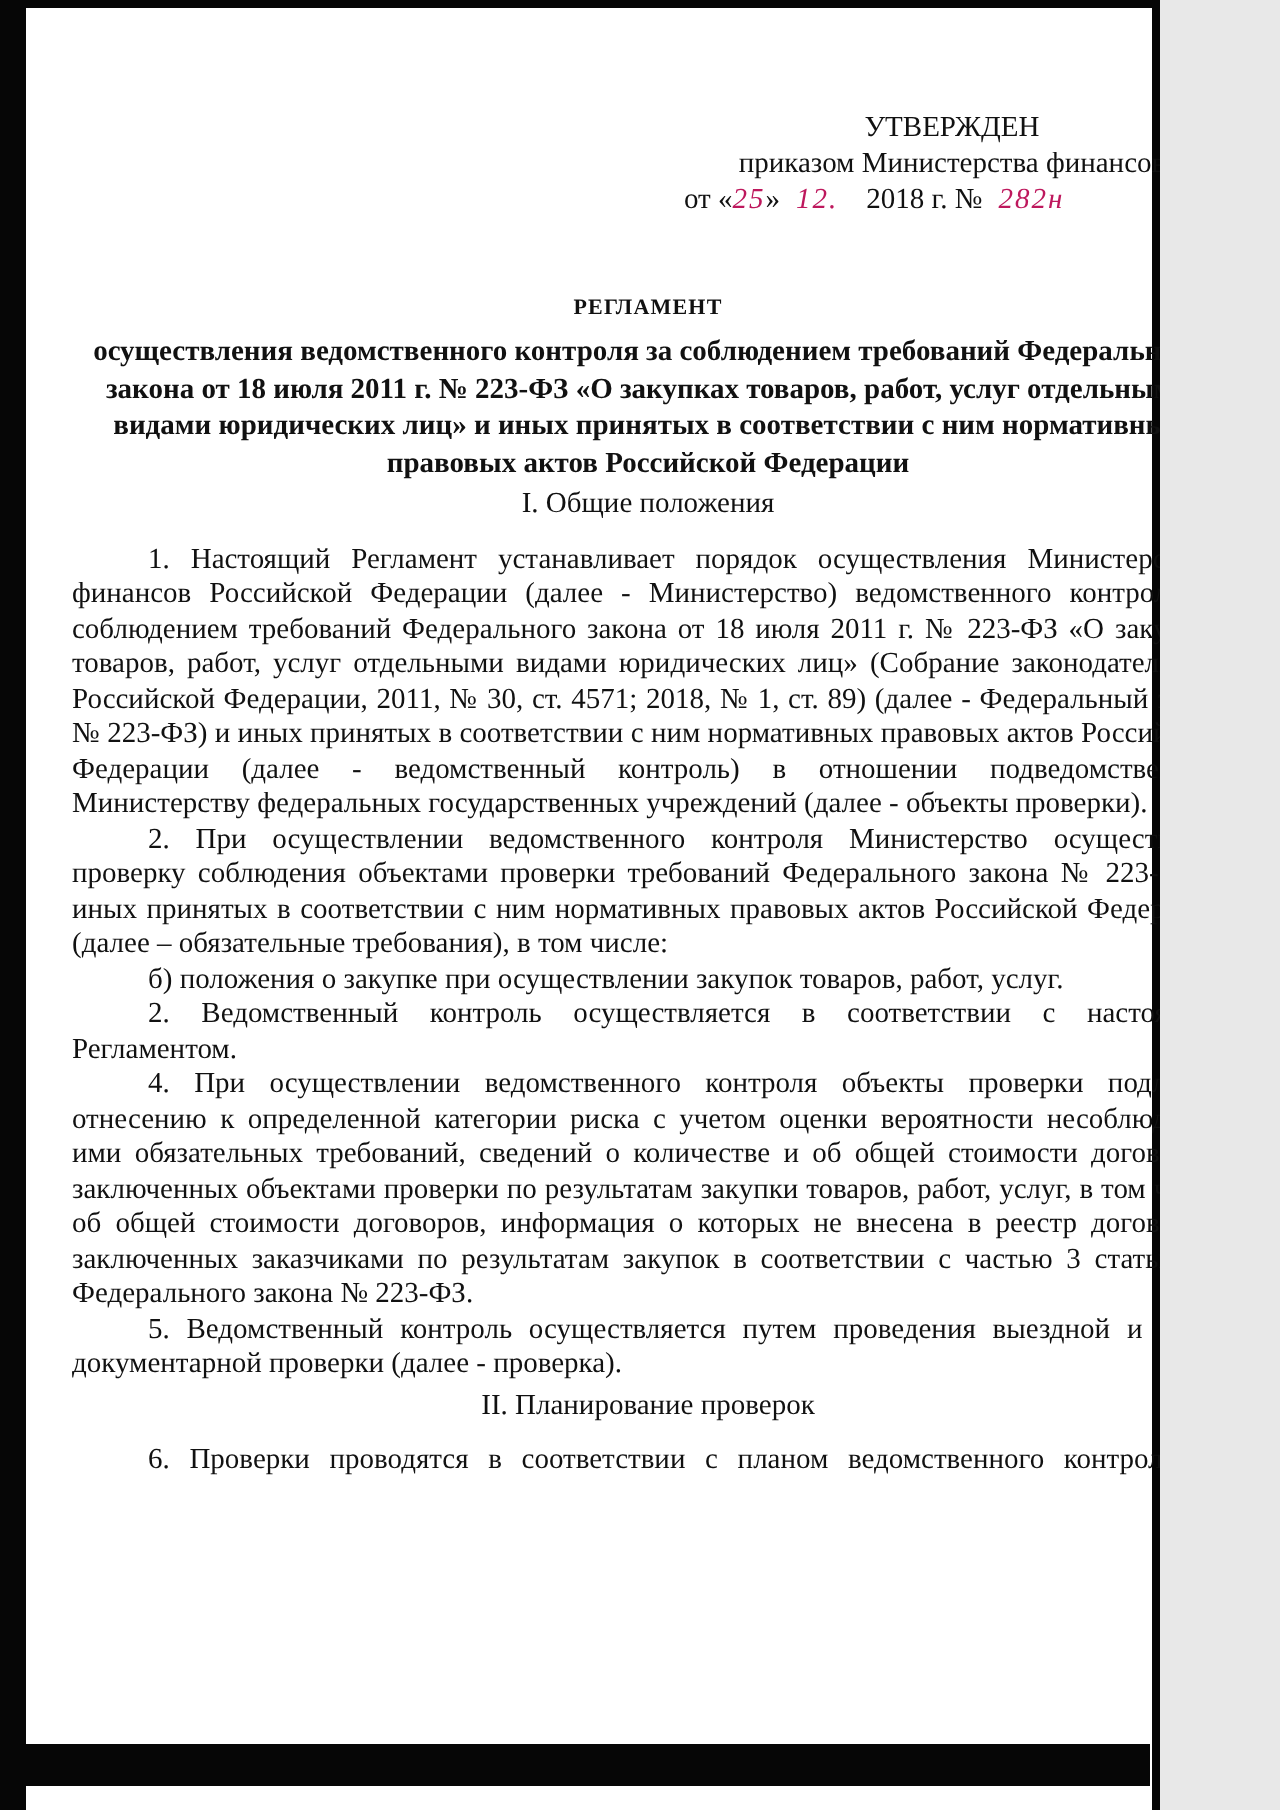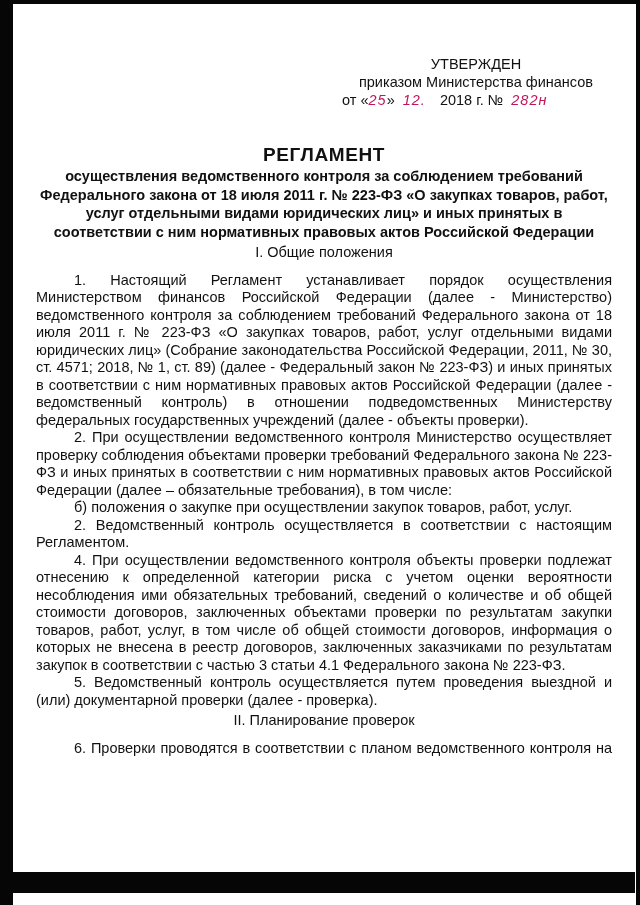--- a/index.html
+++ b/index.html
@@ -1,22 +1,22 @@
 <!DOCTYPE html>
 <html><head>
 <meta charset="utf-8">
 <style>
   html, body { margin: 0; padding: 0; background: #e8e8e8; }
   .page {
     position: relative;
-    width: 640px;
+    width: 580px;
     height: 905px;
     background: #ffffff;
     overflow: hidden;
-    font-family: Liberation Sans, sans-serif;
+    font-family: Liberation Serif, serif;
     color: #111111;
   }
   
   .edge { position: absolute; background: #060606; }
   .edge-left   { left: 0; top: 0; width: 13px; height: 905px; }
   .edge-top    { left: 0; top: 0; width: 640px; height: 4px; }
   .edge-right  { right: 0; top: 0; width: 4px; height: 905px; }
   .edge-bottom { left: 0; bottom: 12px; height: 21px; right: 5px; }
 
   .content {
@@ -39,21 +39,21 @@
   .approval .date-line { text-align: left; white-space: nowrap; margin-top: 1px; }
   .hand {
     font-style: italic;
     color: #be185d;
     letter-spacing: 1px;
   }
   .sp-s { display: inline-block; width: 8px; }
   .sp-m { display: inline-block; width: 14px; }
 
   .title-block { margin-top: 36px; text-align: center; font-weight: bold; }
-  .title-main { font-size: 19px; letter-spacing: 0.6px; margin-bottom: 4px; }
+  .title-main { font-size: 11px; letter-spacing: 0.6px; margin-bottom: 4px; }
   .title-rest { font-size: 14.5px; line-height: 18.5px; }
 
   .section-heading {
     text-align: center;
     margin-top: 3px;
     margin-bottom: 10px;
   }
 
   .para {
     margin: 0;

